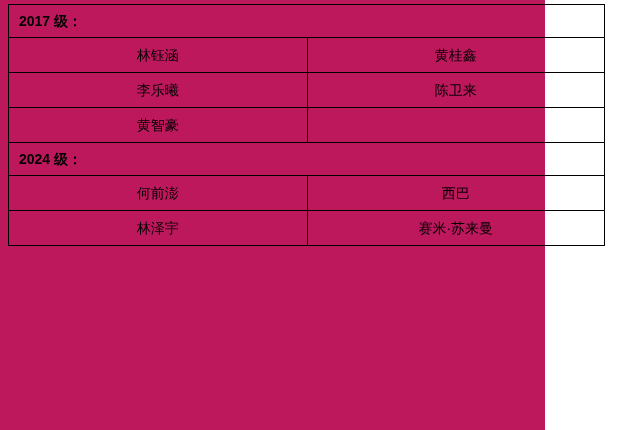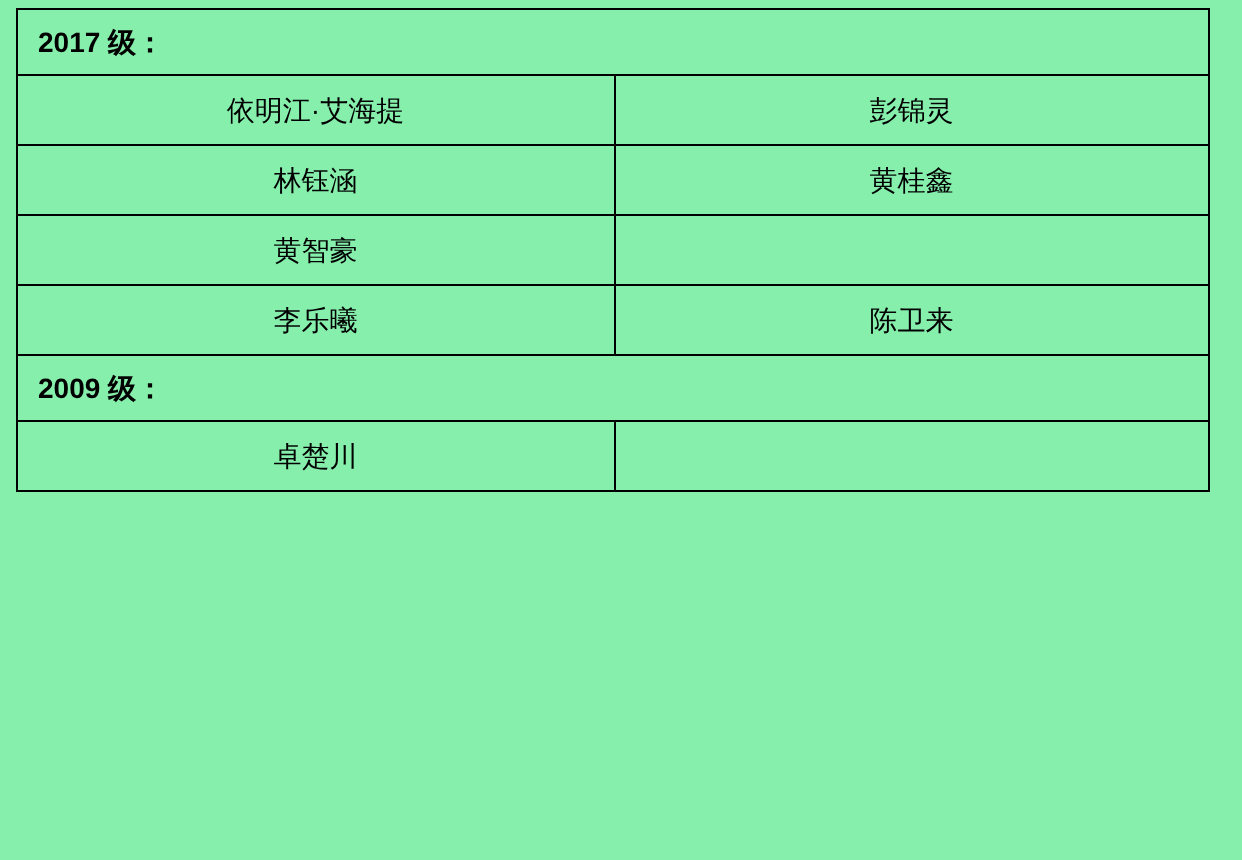--- a/index.html
+++ b/index.html
@@ -9,23 +9,23 @@
   }
   body {
     width: 621px;
     height: 430px;
     font-family: "Liberation Sans", sans-serif;
     color: #000000;
     overflow: hidden;
   }
   .page {
     position: relative;
-    width: 621px;
+    width: 545px;
     height: 430px;
-    background: #86efac;
+    background: #be185d;
   }
   .doc-table {
     position: absolute;
     left: 8px;
     top: 0px;
     width: 597px;
     border-collapse: collapse;
     table-layout: fixed;
   }
   .doc-table td {
@@ -75,40 +75,40 @@
       <tr class="stub-row">
         <td class="col-left stub-blank"></td>
         <td class="col-right"></td>
       </tr>
 
       <tr class="group-row">
         <td colspan="2">2017 级：</td>
       </tr>
 
       <tr>
-        <td class="col-left name-cell">依明江·艾海提</td>
-        <td class="col-right name-cell">彭锦灵</td>
+        <td class="col-left name-cell">林钰涵</td>
+        <td class="col-right name-cell">黄桂鑫</td>
       </tr>
       <tr>
-        <td class="col-left name-cell">林钰涵</td>
-        <td class="col-right name-cell">黄桂鑫</td>
+        <td class="col-left name-cell">李乐曦</td>
+        <td class="col-right name-cell">陈卫来</td>
       </tr>
       <tr>
         <td class="col-left name-cell">黄智豪</td>
         <td class="col-right name-cell empty-cell"></td>
       </tr>
-      <tr>
-        <td class="col-left name-cell">李乐曦</td>
-        <td class="col-right name-cell">陈卫来</td>
-      </tr>
 
       <tr class="group-row">
-        <td colspan="2">2009 级：</td>
+        <td colspan="2">2024 级：</td>
       </tr>
 
       <tr>
-        <td class="col-left name-cell">卓楚川</td>
-        <td class="col-right name-cell empty-cell"></td>
+        <td class="col-left name-cell">何前澎</td>
+        <td class="col-right name-cell">西巴</td>
+      </tr>
+      <tr>
+        <td class="col-left name-cell">林泽宇</td>
+        <td class="col-right name-cell">赛米·苏来曼</td>
       </tr>
 
     </tbody>
   </table>
 </div>
 
 </body></html>

